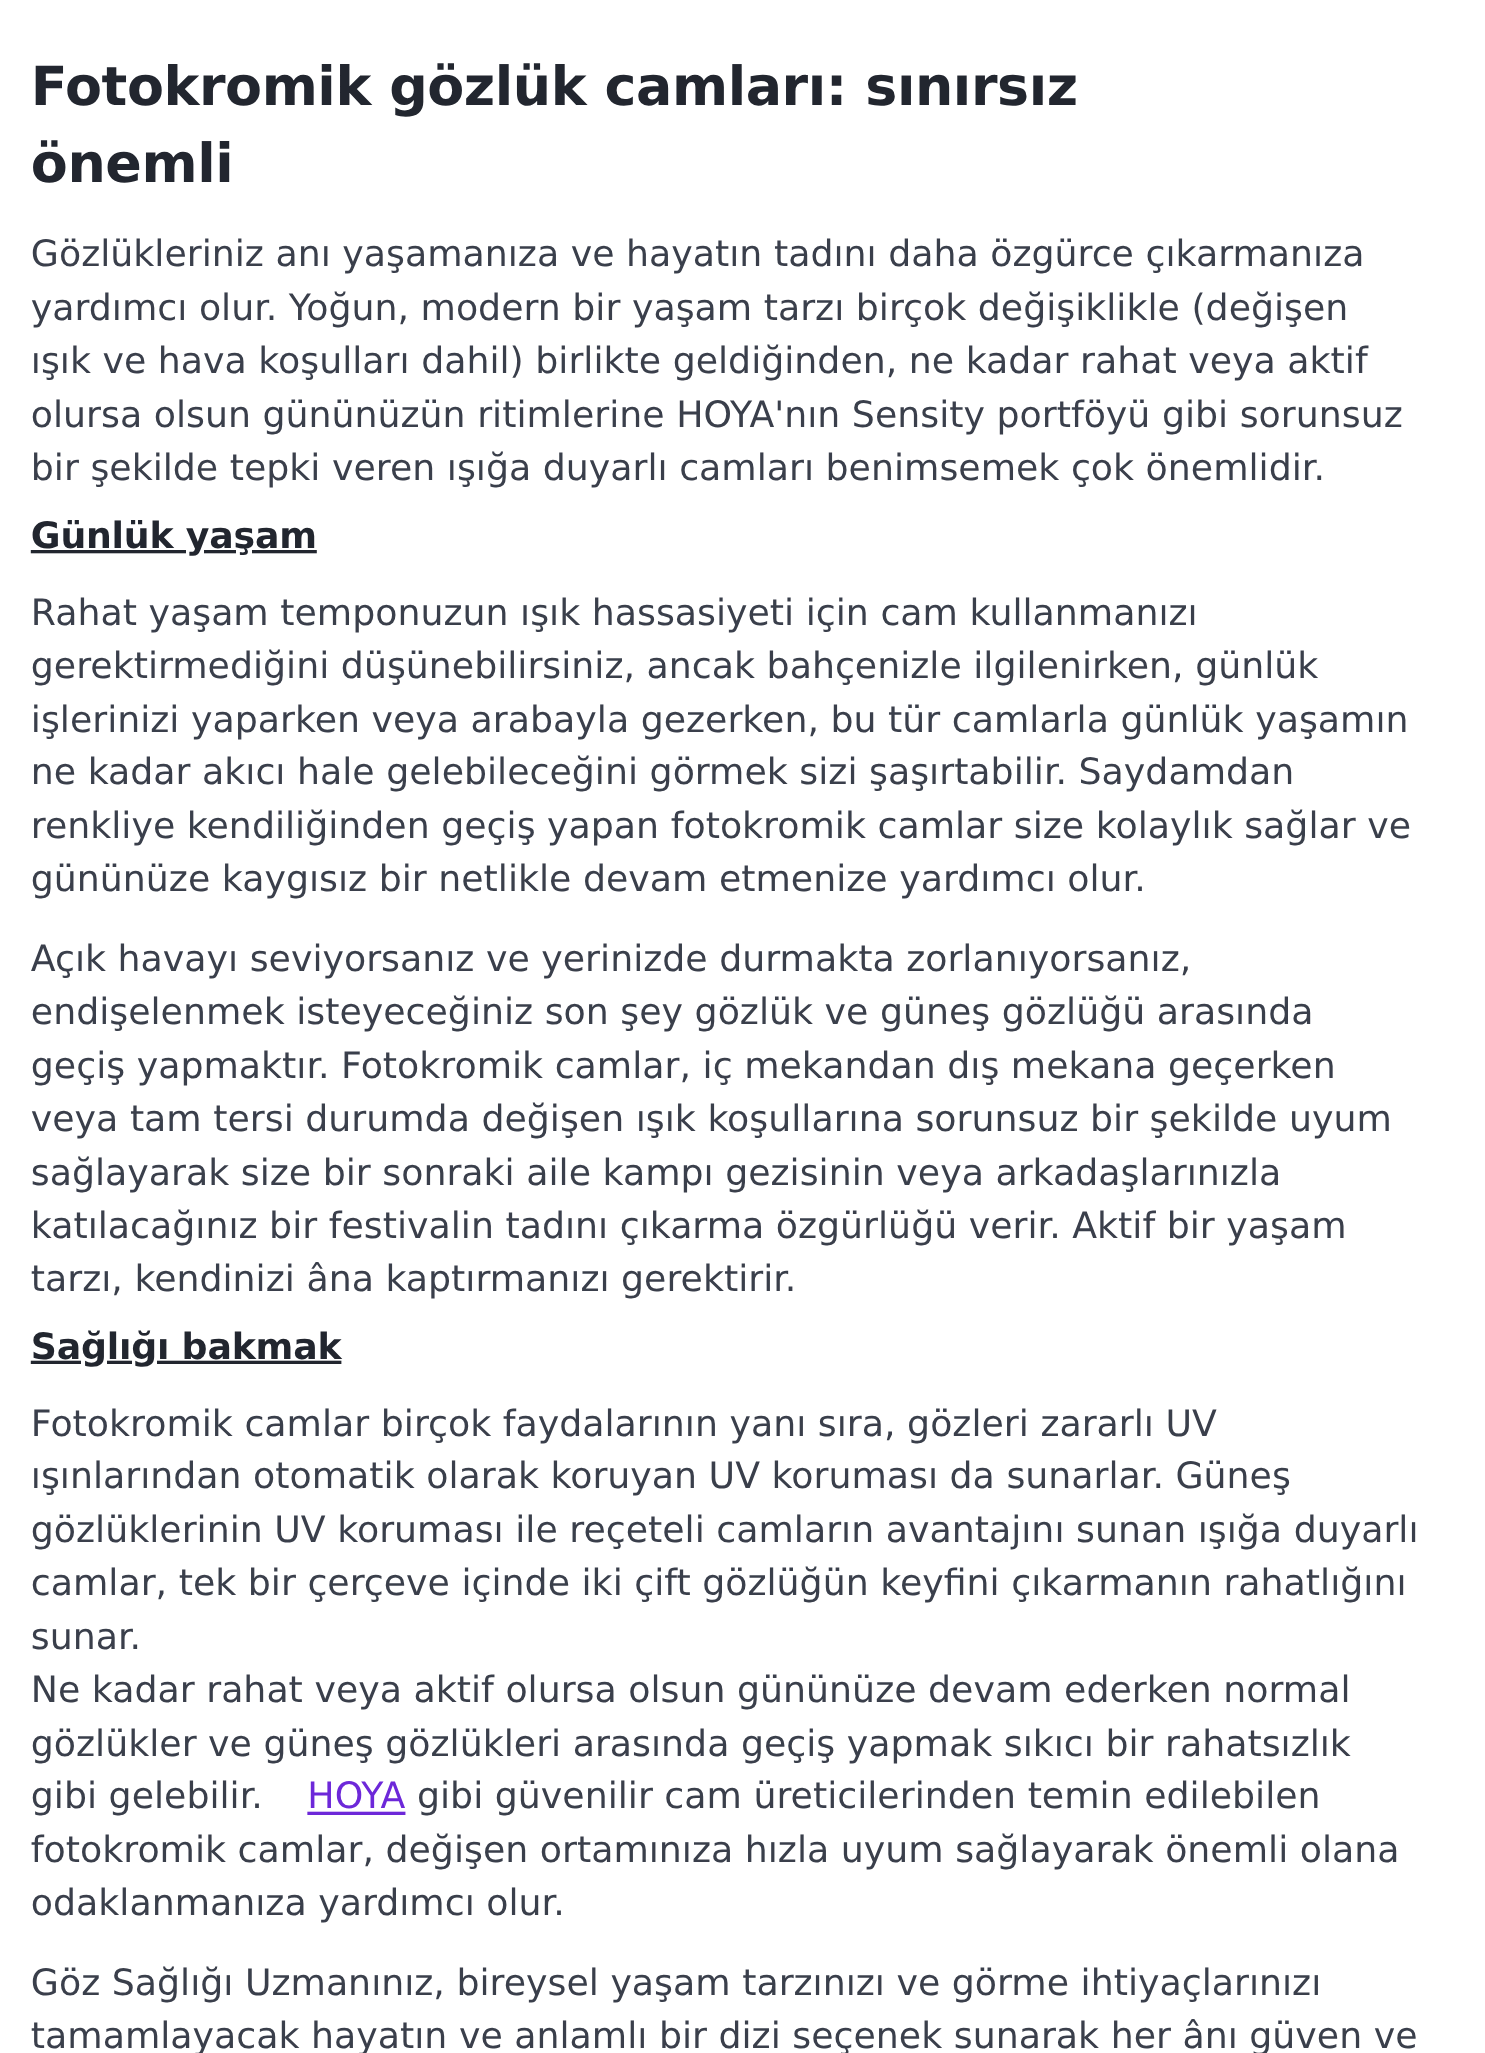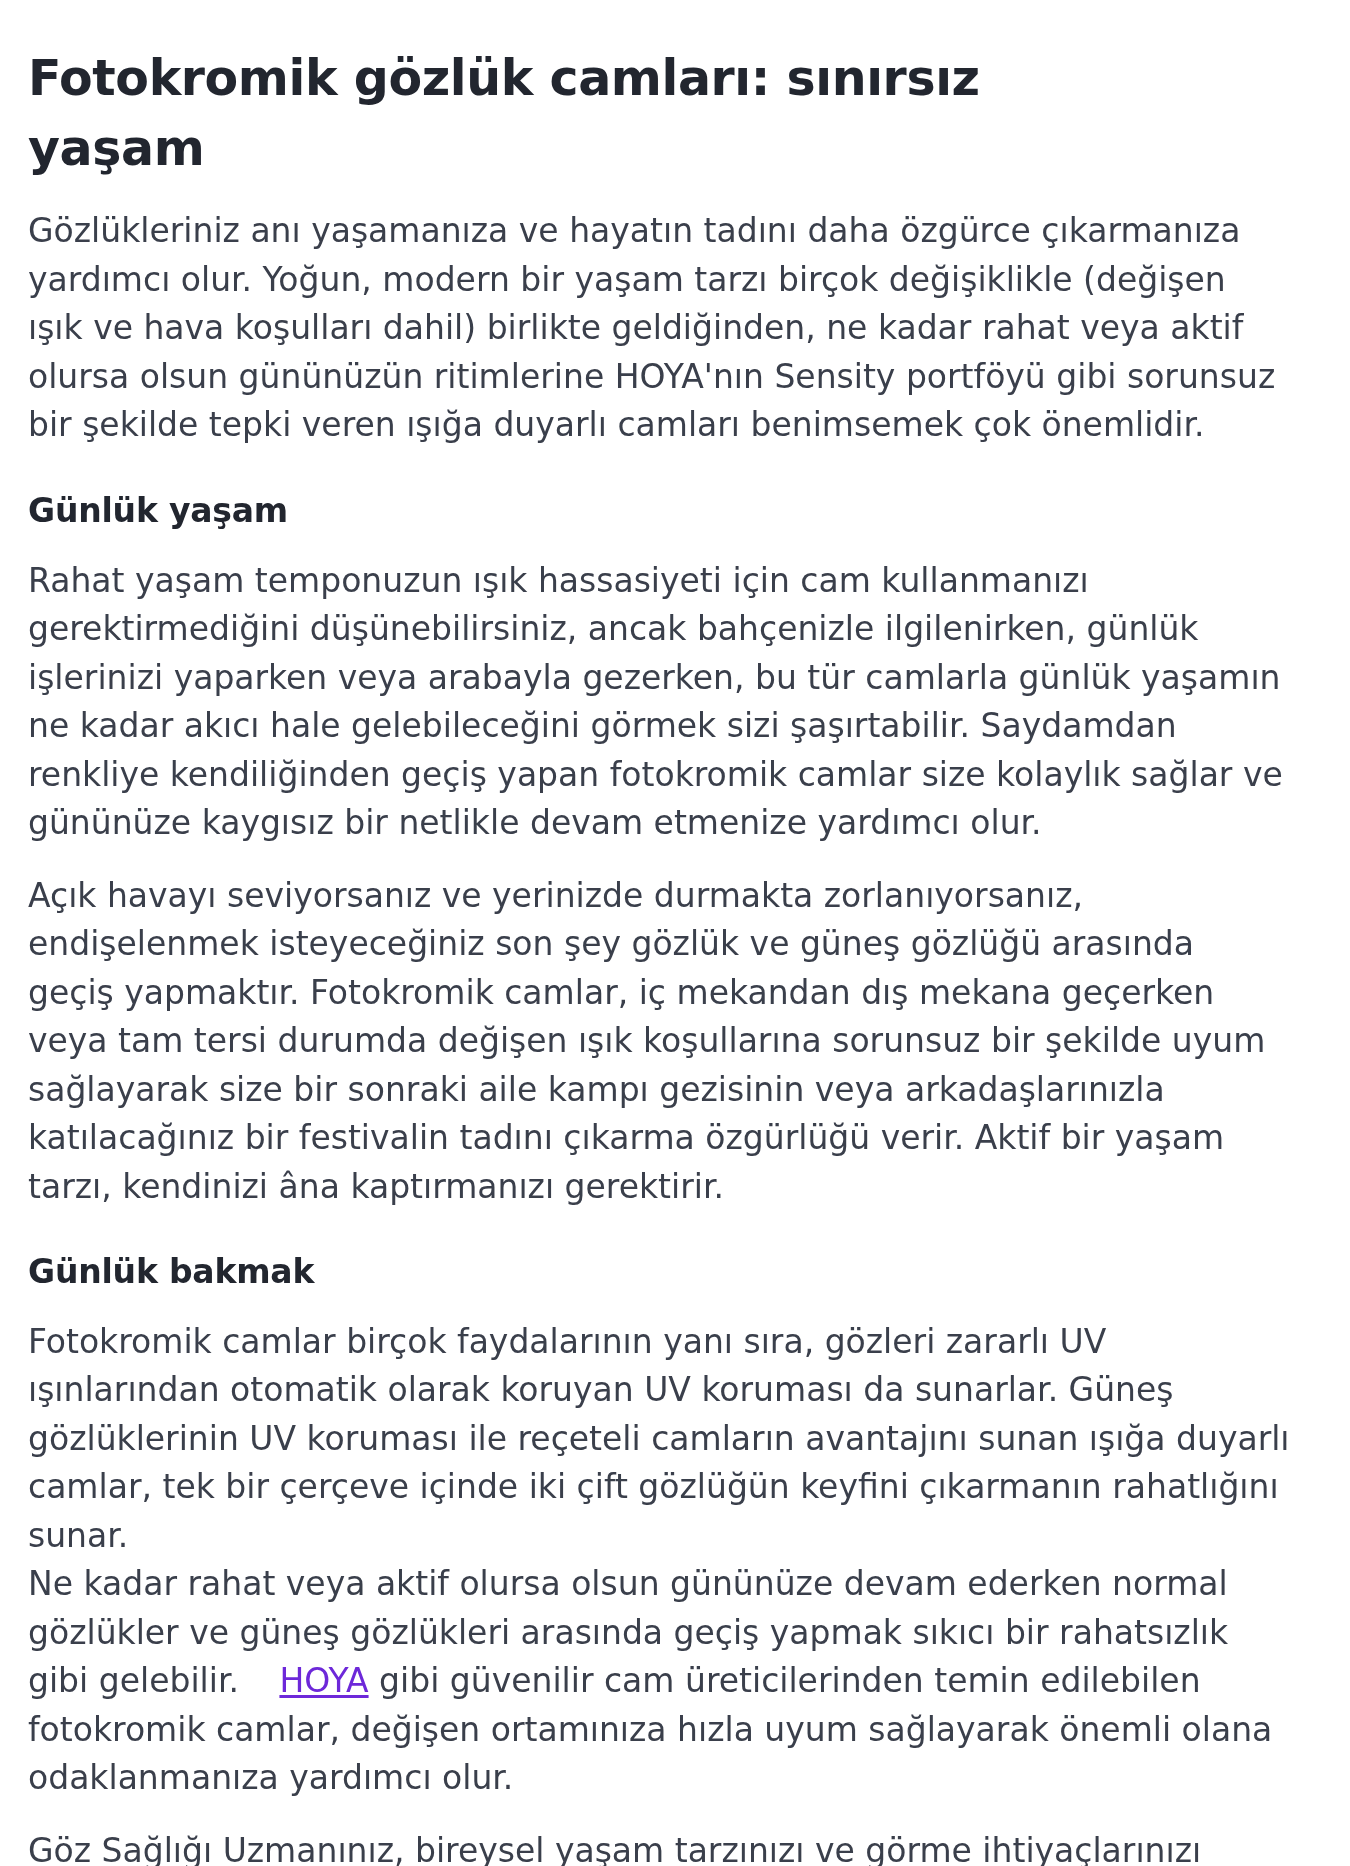--- a/index.html
+++ b/index.html
@@ -29,21 +29,22 @@
     color: #22262f;
     margin: 0 0 0 0;
     max-width: 1110px;
   }
   h2.section-title {
     font-size: 33px;
     line-height: 1.3;
     font-weight: 700;
     letter-spacing: -0.2px;
     color: #22262f;
-    margin: 40px 0 0 0;
+    margin: 16px 0 0 0;
+    text-decoration: underline;
   }
   p.body-text {
     font-size: 33px;
     line-height: 1.47;
     font-weight: 400;
     color: #3a3f4b;
     margin: 24px 0 0 0;
     max-width: 1275px;
   }
   p.body-text.tight {
@@ -60,29 +61,29 @@
     text-decoration: underline;
     text-underline-offset: 3px;
     margin-left: 30px;
   }
 </style>
 </head>
 <body>
 
 <div class="page">
 
-  <h1 class="doc-title">Fotokromik gözlük camları: sınırsız yaşam</h1>
+  <h1 class="doc-title">Fotokromik gözlük camları: sınırsız önemli</h1>
 
   <p class="body-text intro">Gözlükleriniz anı yaşamanıza ve hayatın tadını daha özgürce çıkarmanıza yardımcı olur. Yoğun, modern bir yaşam tarzı birçok değişiklikle (değişen ışık ve hava koşulları dahil) birlikte geldiğinden, ne kadar rahat veya aktif olursa olsun gününüzün ritimlerine HOYA'nın Sensity portföyü gibi sorunsuz bir şekilde tepki veren ışığa duyarlı camları benimsemek çok önemlidir.</p>
 
   <h2 class="section-title">Günlük yaşam</h2>
   <p class="body-text section-body">Rahat yaşam temponuzun ışık hassasiyeti için cam kullanmanızı gerektirmediğini düşünebilirsiniz, ancak bahçenizle ilgilenirken, günlük işlerinizi yaparken veya arabayla gezerken, bu tür camlarla günlük yaşamın ne kadar akıcı hale gelebileceğini görmek sizi şaşırtabilir. Saydamdan renkliye kendiliğinden geçiş yapan fotokromik camlar size kolaylık sağlar ve gününüze kaygısız bir netlikle devam etmenize yardımcı olur.</p>
 
   <p class="body-text section-body">Açık havayı seviyorsanız ve yerinizde durmakta zorlanıyorsanız, endişelenmek isteyeceğiniz son şey gözlük ve güneş gözlüğü arasında geçiş yapmaktır. Fotokromik camlar, iç mekandan dış mekana geçerken veya tam tersi durumda değişen ışık koşullarına sorunsuz bir şekilde uyum sağlayarak size bir sonraki aile kampı gezisinin veya arkadaşlarınızla katılacağınız bir festivalin tadını çıkarma özgürlüğü verir. Aktif bir yaşam tarzı, kendinizi âna kaptırmanızı gerektirir.</p>
 
-  <h2 class="section-title">Günlük bakmak</h2>
+  <h2 class="section-title">Sağlığı bakmak</h2>
   <p class="body-text section-body">Fotokromik camlar birçok faydalarının yanı sıra, gözleri zararlı UV ışınlarından otomatik olarak koruyan UV koruması da sunarlar. Güneş gözlüklerinin UV koruması ile reçeteli camların avantajını sunan ışığa duyarlı camlar, tek bir çerçeve içinde iki çift gözlüğün keyfini çıkarmanın rahatlığını sunar.</p>
 
   <p class="body-text tight"><span>Ne kadar rahat veya aktif olursa olsun gününüze devam ederken normal gözlükler ve güneş gözlükleri arasında geçiş yapmak sıkıcı bir rahatsızlık gibi gelebilir. </span><a class="inline-link" href="#">HOYA</a><span> gibi güvenilir cam üreticilerinden temin edilebilen fotokromik camlar, değişen ortamınıza hızla uyum sağlayarak önemli olana odaklanmanıza yardımcı olur.</span></p>
 
   <p class="body-text">Göz Sağlığı Uzmanınız, bireysel yaşam tarzınızı ve görme ihtiyaçlarınızı tamamlayacak hayatın ve anlamlı bir dizi seçenek sunarak her ânı güven ve rahatlıkla kucaklayabilmenizi sağlayabilir.</p>
 
 </div>
 
 </body></html>

